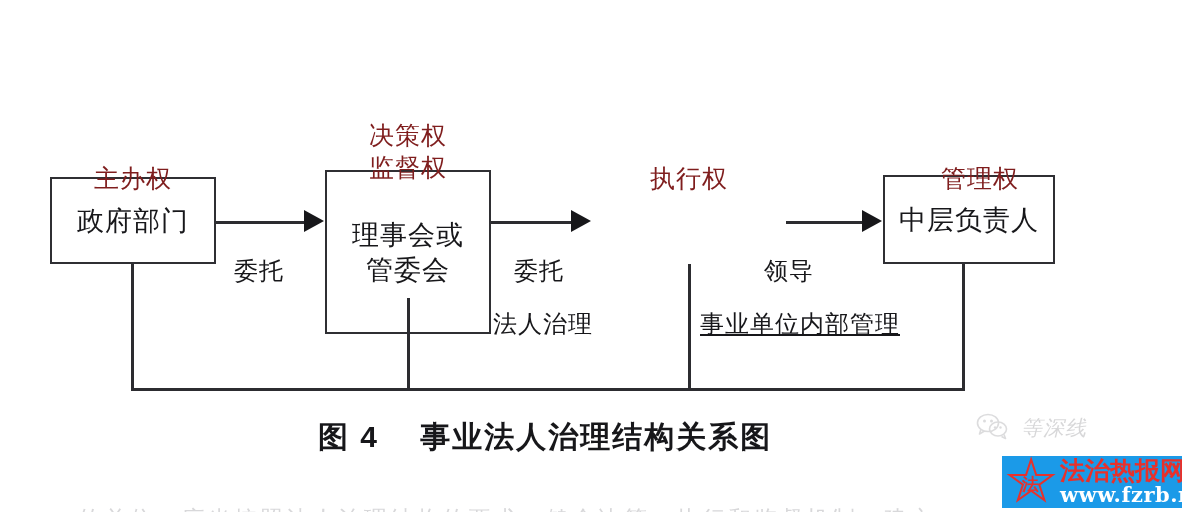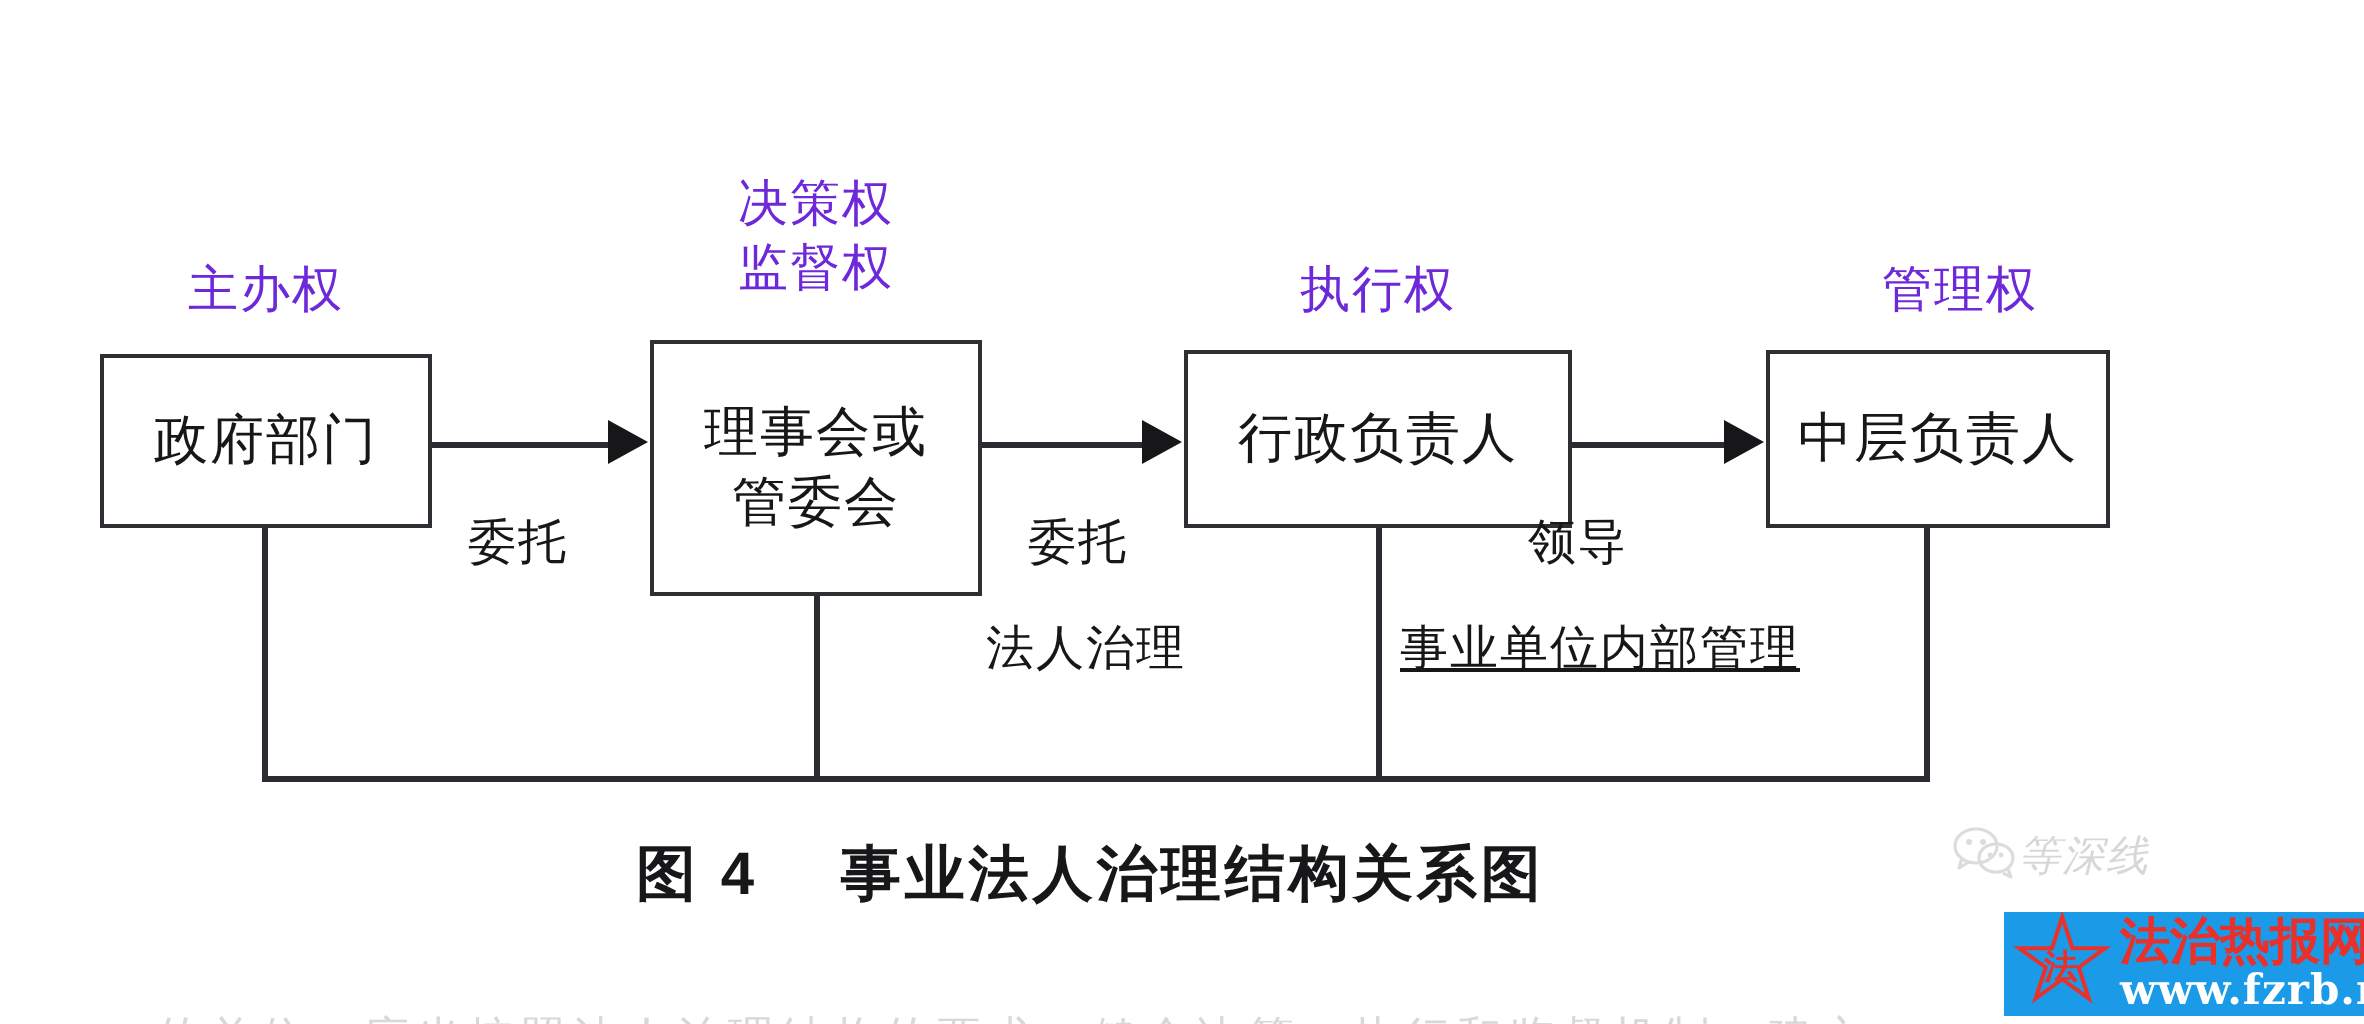--- a/index.html
+++ b/index.html
@@ -36,24 +36,25 @@
     color: #17171a;
     letter-spacing: 1px;
     white-space: pre-line;
   }
 
   .cap-label {
     position: absolute;
     font-family: "DejaVu Serif", "Liberation Serif", serif;
     font-size: 25px;
     line-height: 1.28;
-    color: #6d28d9;
+    color: #7f1d1d;
     letter-spacing: 1px;
     text-align: center;
     white-space: pre-line;
+    margin-top: 34px;
   }
 
   .edge-label {
     position: absolute;
     font-family: "DejaVu Serif", "Liberation Serif", serif;
     font-size: 24px;
     color: #17171a;
     letter-spacing: 1px;
     white-space: nowrap;
   }
@@ -86,21 +87,21 @@
     color: #17171a;
     letter-spacing: 2px;
     white-space: pre;
   }
 
   
   #wechat-watermark {
     position: absolute;
     display: flex;
     align-items: center;
-    gap: 1px;
+    gap: 13px;
     opacity: 0.34;
   }
   #wechat-watermark .wm-text {
     font-family: "DejaVu Sans", "Liberation Sans", sans-serif;
     font-size: 21px;
     color: #8c8c90;
     letter-spacing: 1px;
     font-style: italic;
   }
 
@@ -174,28 +175,25 @@
 </style>
 </head>
 <body>
 
 <div id="page">
 
   <div class="node-box" style="left:50px;  top:177px; width:166px; height:87px;">
     <span class="node-label">政府部门</span>
   </div>
 
-  <div class="node-box" style="left:325px; top:170px; width:166px; height:128px;">
+  <div class="node-box" style="left:325px; top:170px; width:166px; height:164px;">
     <span class="node-label">理事会或
 管委会</span>
   </div>
 
-  <div class="node-box" style="left:592px; top:175px; width:194px; height:89px;">
-    <span class="node-label">行政负责人</span>
-  </div>
 
   <div class="node-box" style="left:883px; top:175px; width:172px; height:89px;">
     <span class="node-label">中层负责人</span>
   </div>
 
   <div class="cap-label" style="left:50px;  top:129px; width:166px;">主办权</div>
 
   <div class="cap-label" style="left:325px; top:86px;  width:166px;">决策权
 监督权</div>
 

